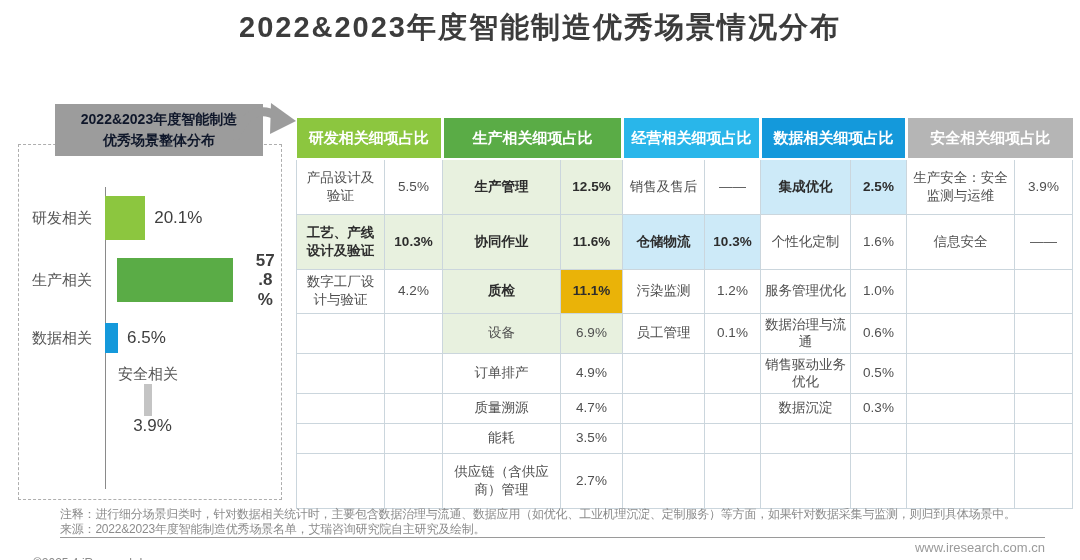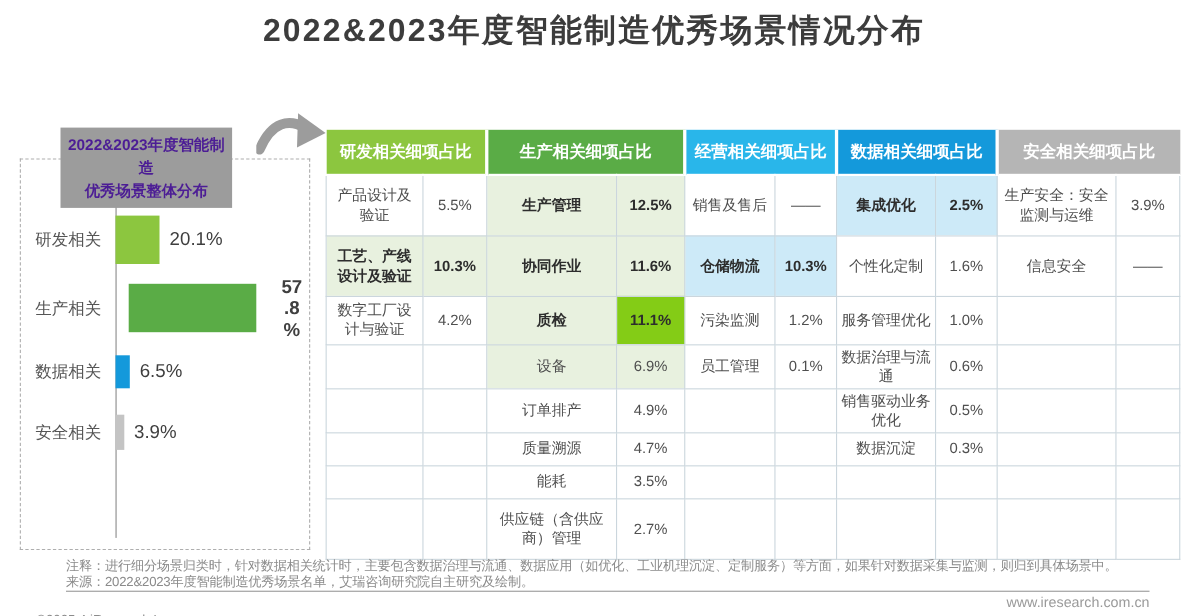--- a/index.html
+++ b/index.html
@@ -12,21 +12,21 @@
          border:1px dashed #aeaeae;box-sizing:border-box;}
   .axis{position:absolute;left:86px;top:42px;width:1px;height:302px;background:#8a8a8a;}
   .crows{position:absolute;left:0;top:42px;width:258px;}
   .crow{display:flex;align-items:center;}
   .clabel{width:86px;padding-right:13px;box-sizing:border-box;text-align:right;
           font-size:15px;color:#555;flex:none;}
   .cbar{flex:none;}
   .cval{margin-left:9px;font-size:17px;color:#3f3f3f;white-space:nowrap;}
   .cval.wrap{white-space:normal;width:46px;text-align:center;overflow-wrap:anywhere;
              line-height:1.15;font-weight:700;}
-  .obox{position:absolute;left:55px;top:116px;width:156px;background:#9c9c9c;color:#4c1d95;
+  .obox{position:absolute;left:55px;top:104px;width:208px;background:#9c9c9c;color:#0f172a;
         font-size:14px;font-weight:700;text-align:center;line-height:1.5;padding:5px 6px;
         box-sizing:border-box;}
   .arrow{position:absolute;left:233px;top:100px;}
   
   .dtable{position:absolute;left:296px;top:118px;width:776px;border-collapse:collapse;
           table-layout:fixed;}
   .dtable th{height:40px;color:#fff;font-size:15px;font-weight:700;text-align:center;
              border-right:3px solid #fff;border-bottom:2px solid #fff;padding:0;}
   .dtable th:last-child{border-right:none;}
   .dtable td{border:1px solid #cbd6dd;font-size:13.5px;color:#4f4f4f;text-align:center;
@@ -62,21 +62,21 @@
         <div class="crow" style="height: 62px; gap: 12px;">
           <div class="clabel">生产相关</div>
           <div class="cbar" style="width: 115.6px; height: 44px; background: rgb(90, 172, 70);"></div>
           <div class="cval wrap">57.8%</div>
         </div>
         <div class="crow" style="height: 54px;">
           <div class="clabel">数据相关</div>
           <div class="cbar" style="width: 13px; height: 30px; background: rgb(20, 153, 219);"></div>
           <div class="cval">6.5%</div>
         </div>
-        <div class="crow" style="height: 56px;">
+        <div class="crow" style="height: 56px; flex-direction: column;">
           <div class="clabel">安全相关</div>
           <div class="cbar" style="width: 7.8px; height: 32px; background: rgb(196, 196, 196);"></div>
           <div class="cval">3.9%</div>
         </div>
       </div>
   </div>
 
   <div class="obox">
     <div>2022&amp;2023年度智能制造</div>
     <div>优秀场景整体分布</div>
@@ -131,21 +131,21 @@
           <td class="b" style="background: rgb(205, 234, 248);">10.3%</td>
           <td>个性化定制</td>
           <td>1.6%</td>
           <td>信息安全</td>
           <td>——</td>
         </tr>
         <tr>
           <td>数字工厂设计与验证</td>
           <td>4.2%</td>
           <td class="b" style="background: rgb(232, 241, 223);">质检</td>
-          <td class="b" style="background: #84cc16; margin-top: 32px;">11.1%</td>
+          <td class="b" style="background: #eab308; margin-top: 32px;">11.1%</td>
           <td>污染监测</td>
           <td>1.2%</td>
           <td>服务管理优化</td>
           <td>1.0%</td>
           <td></td>
           <td></td>
         </tr>
         <tr>
           <td></td>
           <td></td>

